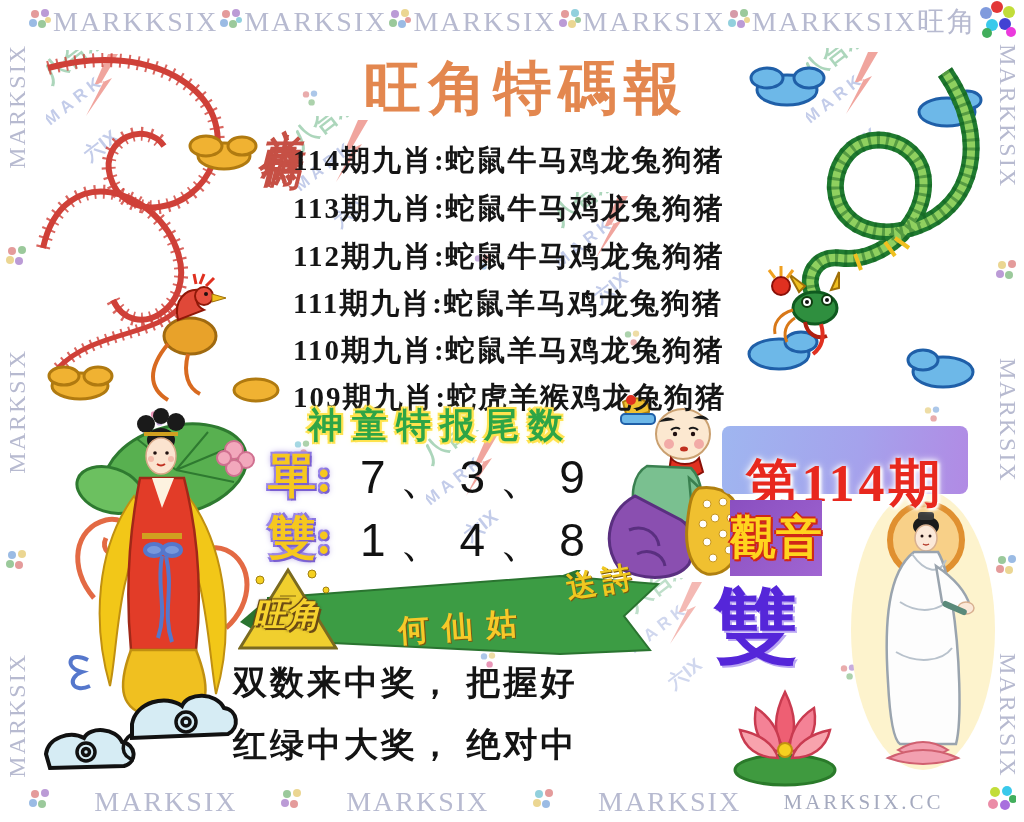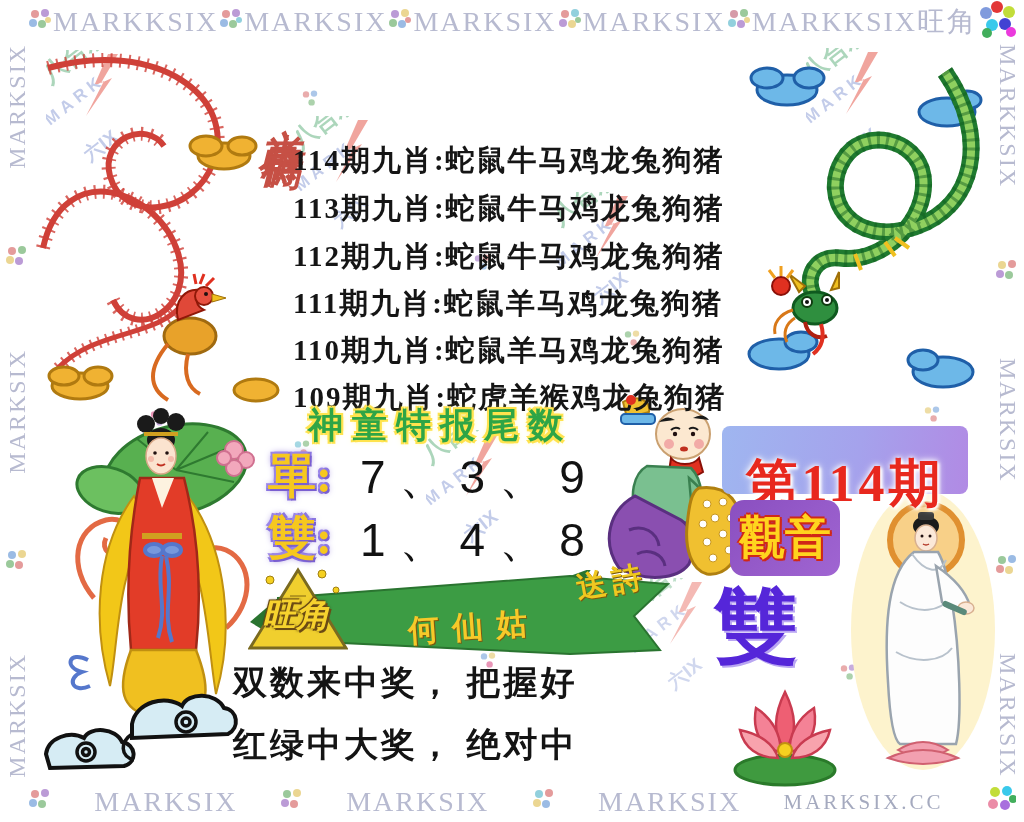--- a/index.html
+++ b/index.html
@@ -33,38 +33,38 @@
               white-space:nowrap;font-family:"Liberation Serif",serif;
               text-shadow:2px 2px 0 #ffe34d,-2px -2px 0 #ffe34d,2px -2px 0 #ffe34d,-2px 2px 0 #ffe34d,0 0 6px #fff27a;}
   .oe-label{position:absolute;left:268px;font-size:48px;font-weight:bold;color:#f6c81e;
             font-family:"Liberation Serif",serif;
             text-shadow:2px 2px 0 #7a5fd0,-2px -2px 0 #9a85e8,-2px 2px 0 #8a75e0,2px -2px 0 #8a75e0,0 0 7px #7a5fd0;}
   .oe-values{position:absolute;left:360px;font-size:46px;font-weight:normal;color:#121212;
              letter-spacing:14px;white-space:nowrap;}
   .poem-line{position:absolute;left:233px;font-size:34px;font-weight:bold;color:#141414;
              letter-spacing:3px;white-space:nowrap;font-family:"Liberation Serif",serif;}
   
-  #banner{left:240px;top:570px;width:430px;height:92px;}
+  #banner{left:230px;top:570px;width:430px;height:92px;}
   .banner-brand{position:absolute;left:22px;top:22px;font-size:34px;font-weight:bold;font-style:italic;
                 color:#f7d22e;white-space:nowrap;
                 text-shadow:2px 2px 0 #6b4a14,-1px -1px 0 #6b4a14,0 0 3px #3a2a08;}
   .banner-center{position:absolute;left:168px;top:36px;font-size:31px;font-weight:bold;color:#f7c929;
                  letter-spacing:13px;white-space:nowrap;transform:rotate(-4deg);
                  text-shadow:1px 1px 0 #7a5a10;}
   .banner-right{position:absolute;left:336px;top:-8px;font-size:30px;font-weight:bold;color:#f0c820;
                 letter-spacing:6px;white-space:nowrap;transform:rotate(-10deg);
                 text-shadow:1px 1px 0 #7a5a10;}
   
   .issue-box{left:722px;top:426px;width:246px;height:68px;border-radius:8px;
              background:linear-gradient(100deg,#9fb6f0 0%,#a5a2ec 55%,#b18ae4 100%);
              display:flex;align-items:center;justify-content:center;}
   .issue-text{font-size:52px;font-weight:bold;color:#e8281e;letter-spacing:4px;white-space:nowrap;
               font-family:"Liberation Serif",serif;
               text-shadow:0 0 5px #ffffff,0 0 9px #ffffff,2px 2px 3px #ffffff;margin-top:47px;}
-  .guanyin-box{left:730px;top:500px;width:110px;height:76px;border-radius:14px;
+  .guanyin-box{left:730px;top:500px;width:92px;height:76px;border-radius:0;
                background:linear-gradient(135deg,#8a4fc0,#a065d2);
                display:flex;align-items:center;justify-content:center;}
   .guanyin-text{font-size:46px;font-weight:bold;color:#ffd41e;white-space:nowrap;
                 text-shadow:-2px 0 #d02818,2px 0 #d02818,0 -2px #d02818,0 2px #d02818,2px 2px #d02818;}
   .shuang-char{left:714px;top:570px;font-size:84px;font-weight:bold;color:#5526d9;
                text-shadow:2px 2px 0 #b9a6f2;}
   .mini{transform:scale(.8);opacity:.7;}
 </style>
 </head>
 <body>
@@ -450,20 +450,21 @@
     <g stroke="#c93b50" stroke-width="2.5">
       <path d="M57,14 C46,36 44,58 57,70 C70,58 68,36 57,14 Z" fill="#ee5f73"></path>
       <path d="M28,30 C24,52 32,70 52,74 C54,58 44,40 28,30 Z" fill="#f48296"></path>
       <path d="M86,30 C90,52 82,70 62,74 C60,58 70,40 86,30 Z" fill="#f48296"></path>
       <path d="M12,52 C16,70 30,80 50,80 C46,66 32,56 12,52 Z" fill="#f8a3ad"></path>
       <path d="M102,52 C98,70 84,80 64,80 C68,66 82,56 102,52 Z" fill="#f8a3ad"></path>
     </g>
     <circle cx="57" cy="72" r="7" fill="#f5d020" stroke="#c09010" stroke-width="2"></circle>
   </svg>
 
+  <div class="abs main-title">旺角特碼報</div>
   <div class="abs side-label">六肖中特碼</div>
 
   <div class="abs" style="left:293px;top:132px;width:410px;height:290px">
     <div class="xiao-row" style="top:9px"><span>114期</span><span>九肖:</span><span>蛇鼠牛马鸡龙兔狗猪</span></div>
     <div class="xiao-row" style="top:57px"><span>113期</span><span>九肖:</span><span>蛇鼠牛马鸡龙兔狗猪</span></div>
     <div class="xiao-row" style="top:105px"><span>112期</span><span>九肖:</span><span>蛇鼠牛马鸡龙兔狗猪</span></div>
     <div class="xiao-row" style="top:152px"><span>111期</span><span>九肖:</span><span>蛇鼠羊马鸡龙兔狗猪</span></div>
     <div class="xiao-row" style="top:199px"><span>110期</span><span>九肖:</span><span>蛇鼠羊马鸡龙兔狗猪</span></div>
     <div class="xiao-row" style="top:246px"><span>109期</span><span>九肖:</span><span>蛇虎羊猴鸡龙兔狗猪</span></div>
   </div>

